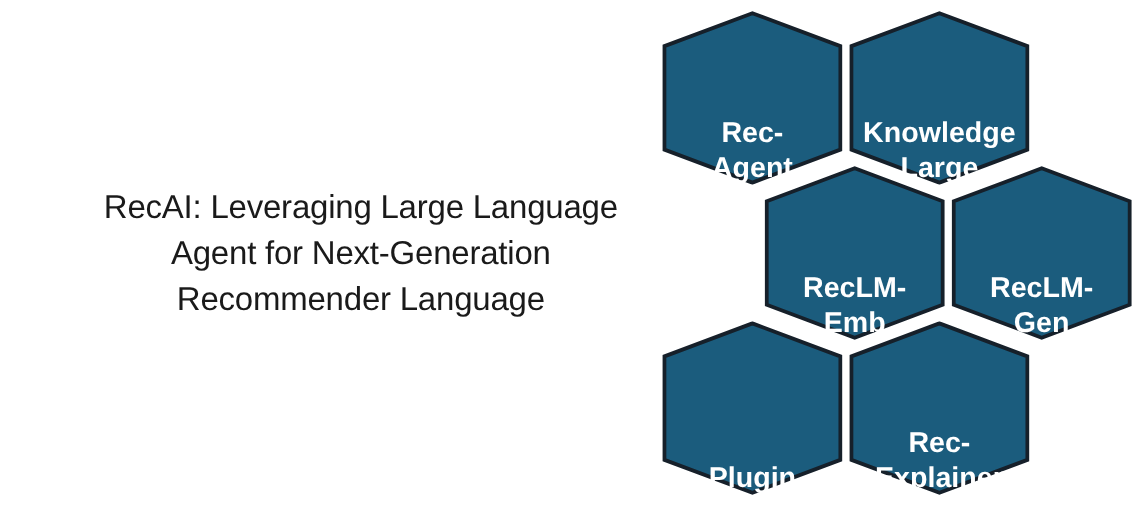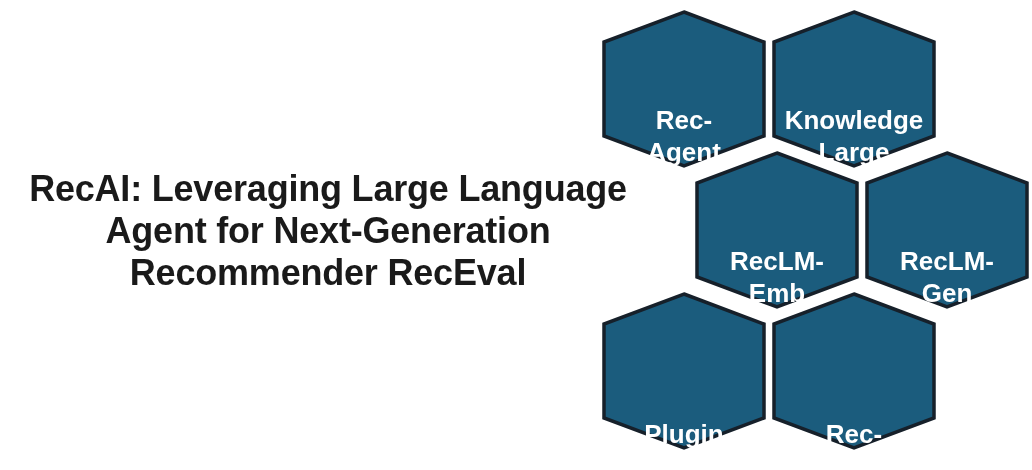--- a/index.html
+++ b/index.html
@@ -26,22 +26,22 @@
   #title-block {
     position: absolute;
     left: 14px;
     top: 168px;
     width: 628px;
     text-align: center;
   }
   #title-block .title-line {
     display: block;
     font-family: "Liberation Sans", "DejaVu Sans", sans-serif;
-    font-weight: bold;
-    font-size: 36px;
+    font-weight: normal;
+    font-size: 30px;
     line-height: 42px;
     letter-spacing: -0.2px;
     color: #1a1a1a;
     white-space: nowrap;
   }
 
   
   #hex-grid {
     position: absolute;
     left: 0; top: 0;
@@ -96,21 +96,21 @@
   #hex-knowledge-plugin .hex-label { width: 176px; left: -6px; }
 </style>
 </head>
 <body>
 
 <div id="figure">
 
   <div id="title-block">
     <span class="title-line">RecAI: Leveraging Large Language</span>
     <span class="title-line">Agent for Next-Generation</span>
-    <span class="title-line">Recommender RecEval</span>
+    <span class="title-line">Recommender Language</span>
   </div>
 
   <div id="hex-grid">
 
     <div class="hex" id="hex-rec-agent">
       <svg viewBox="0 0 164 158" xmlns="http://www.w3.org/2000/svg">
         <polygon points="82,2 162,32 162,126 82,156 2,126 2,32" fill="#1b5c7d" stroke="#16202a" stroke-width="3.5" stroke-linejoin="miter"></polygon>
       </svg>
       <div class="hex-label">
         <span class="l">Rec-</span>
@@ -156,17 +156,18 @@
         <span class="l">Plugin</span>
       </div>
     </div>
 
     <div class="hex" id="hex-rec-explainer">
       <svg viewBox="0 0 164 158" xmlns="http://www.w3.org/2000/svg">
         <polygon points="82,2 162,32 162,126 82,156 2,126 2,32" fill="#1b5c7d" stroke="#16202a" stroke-width="3.5" stroke-linejoin="miter"></polygon>
       </svg>
       <div class="hex-label">
         <span class="l">Rec-</span>
+        <span class="l">Explainer</span>
       </div>
     </div>
 
   </div>
 </div>
 
 </body></html>

